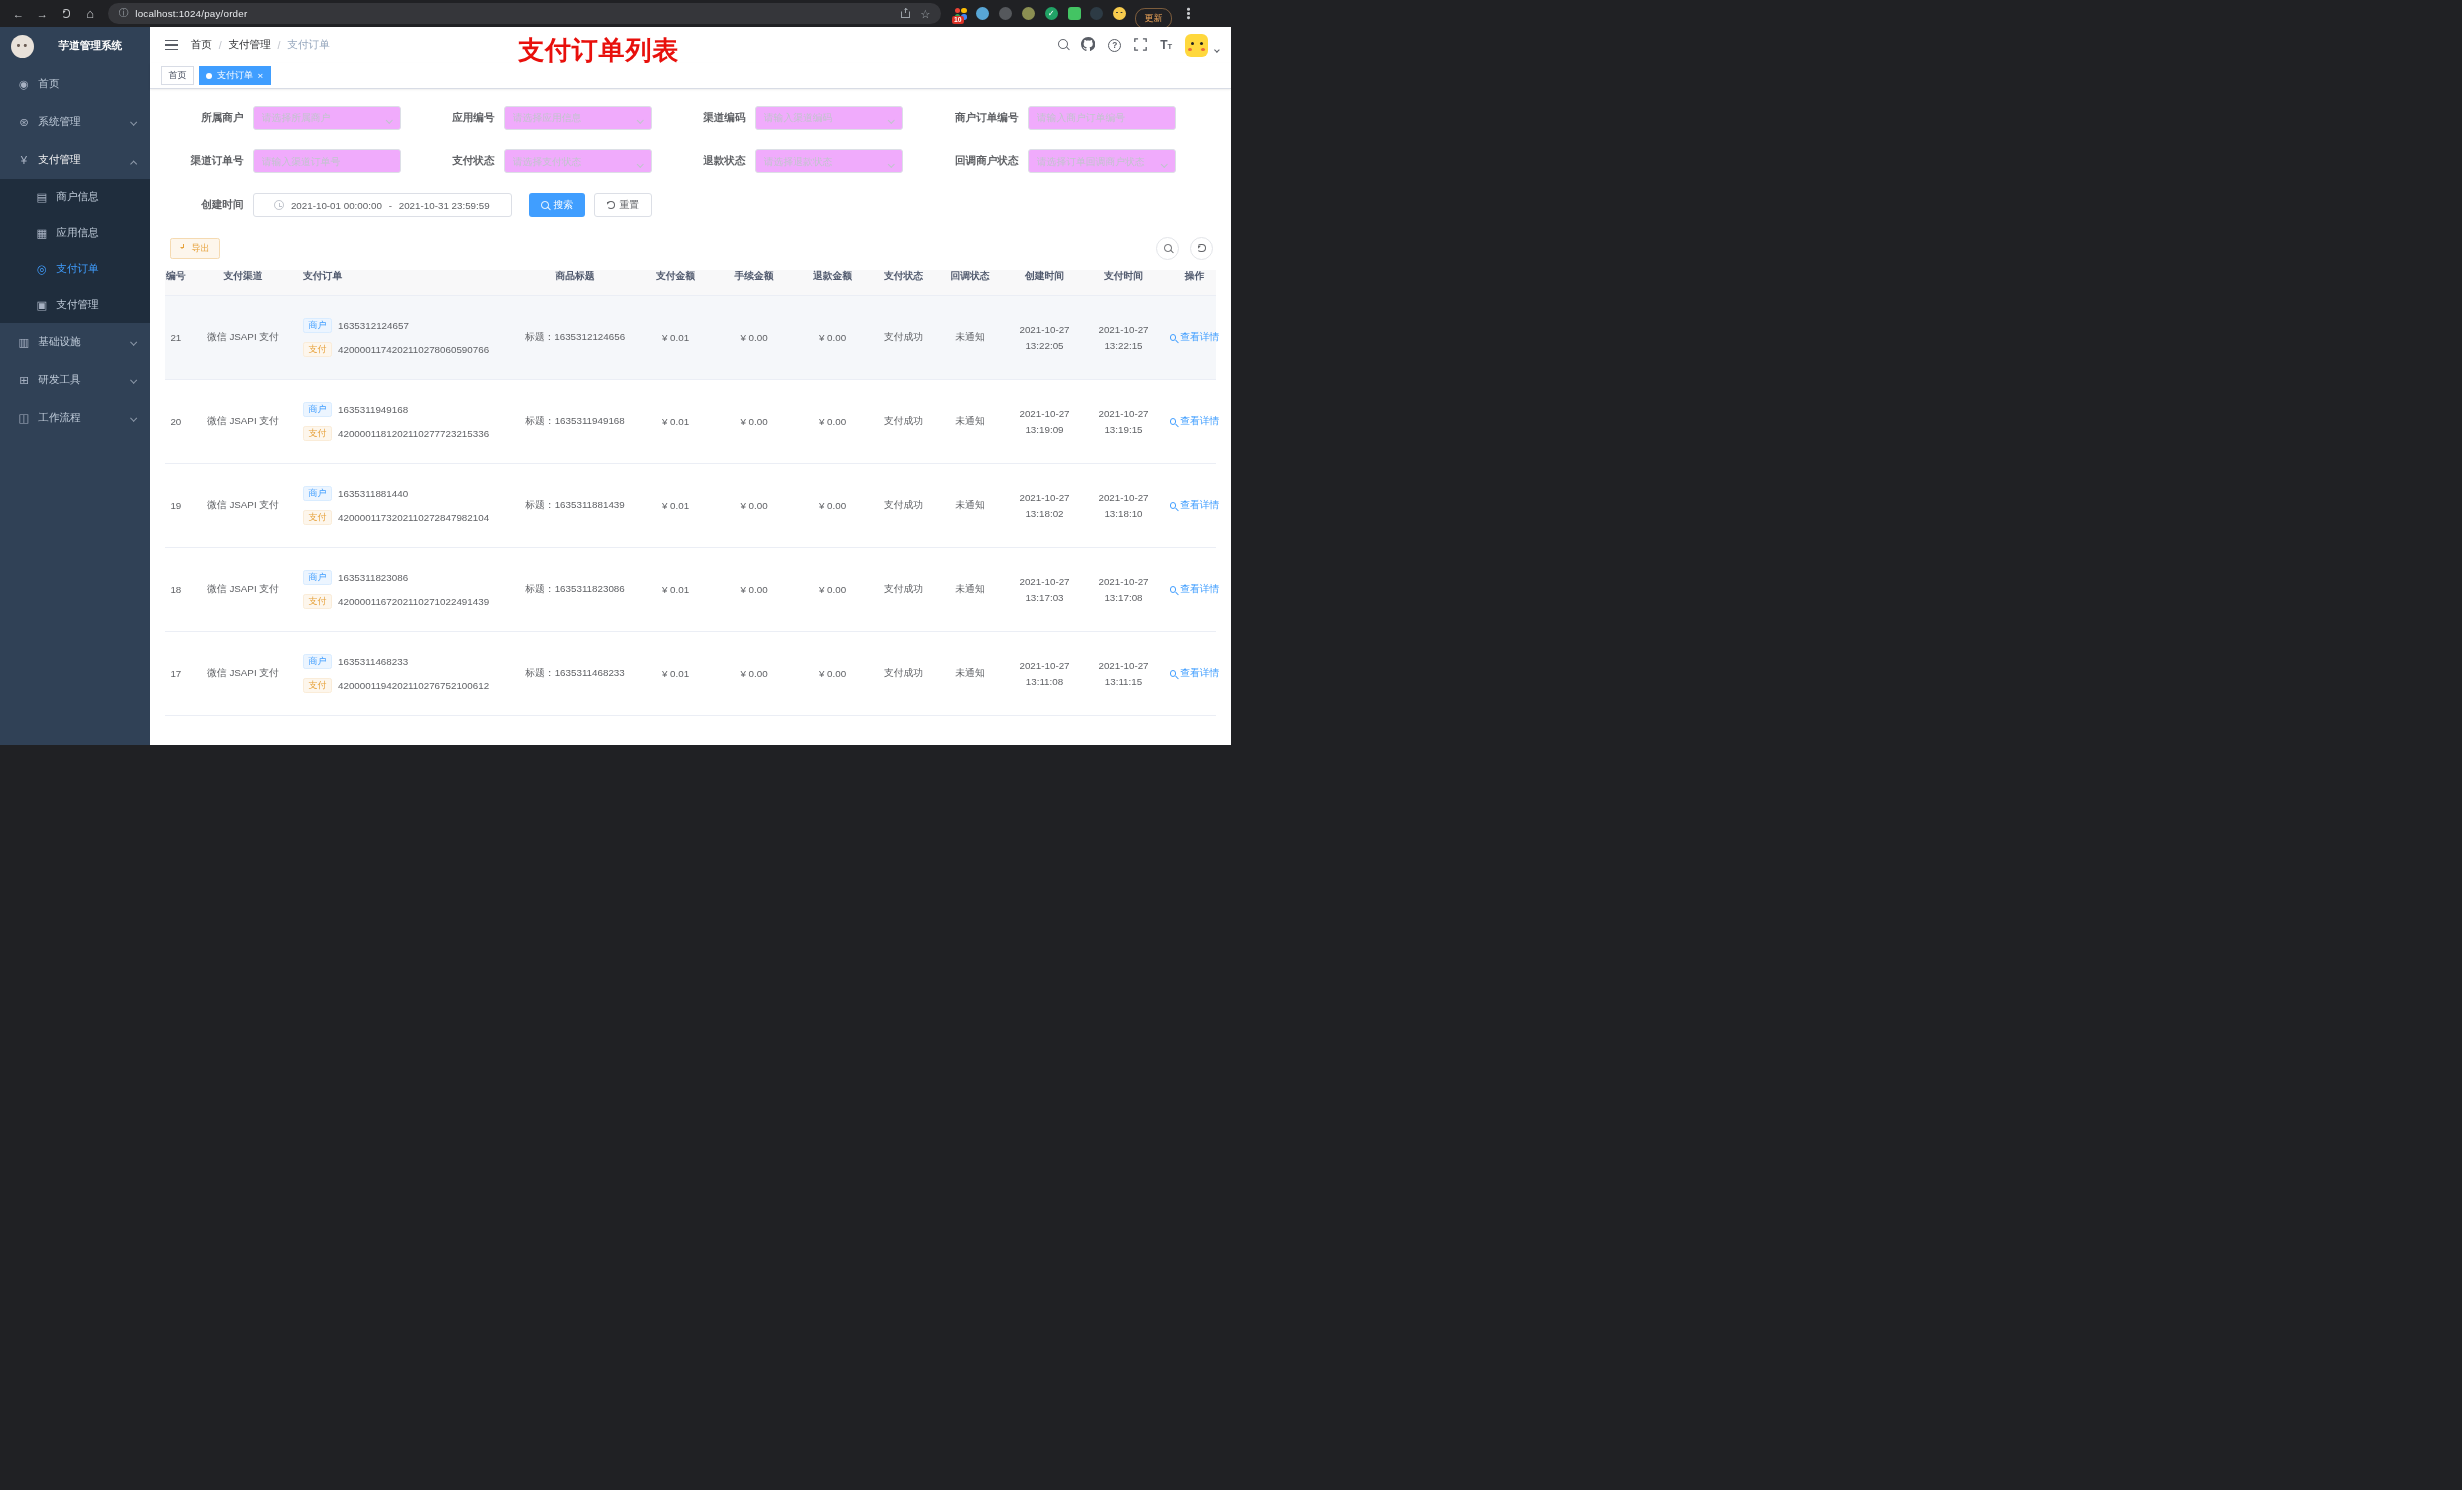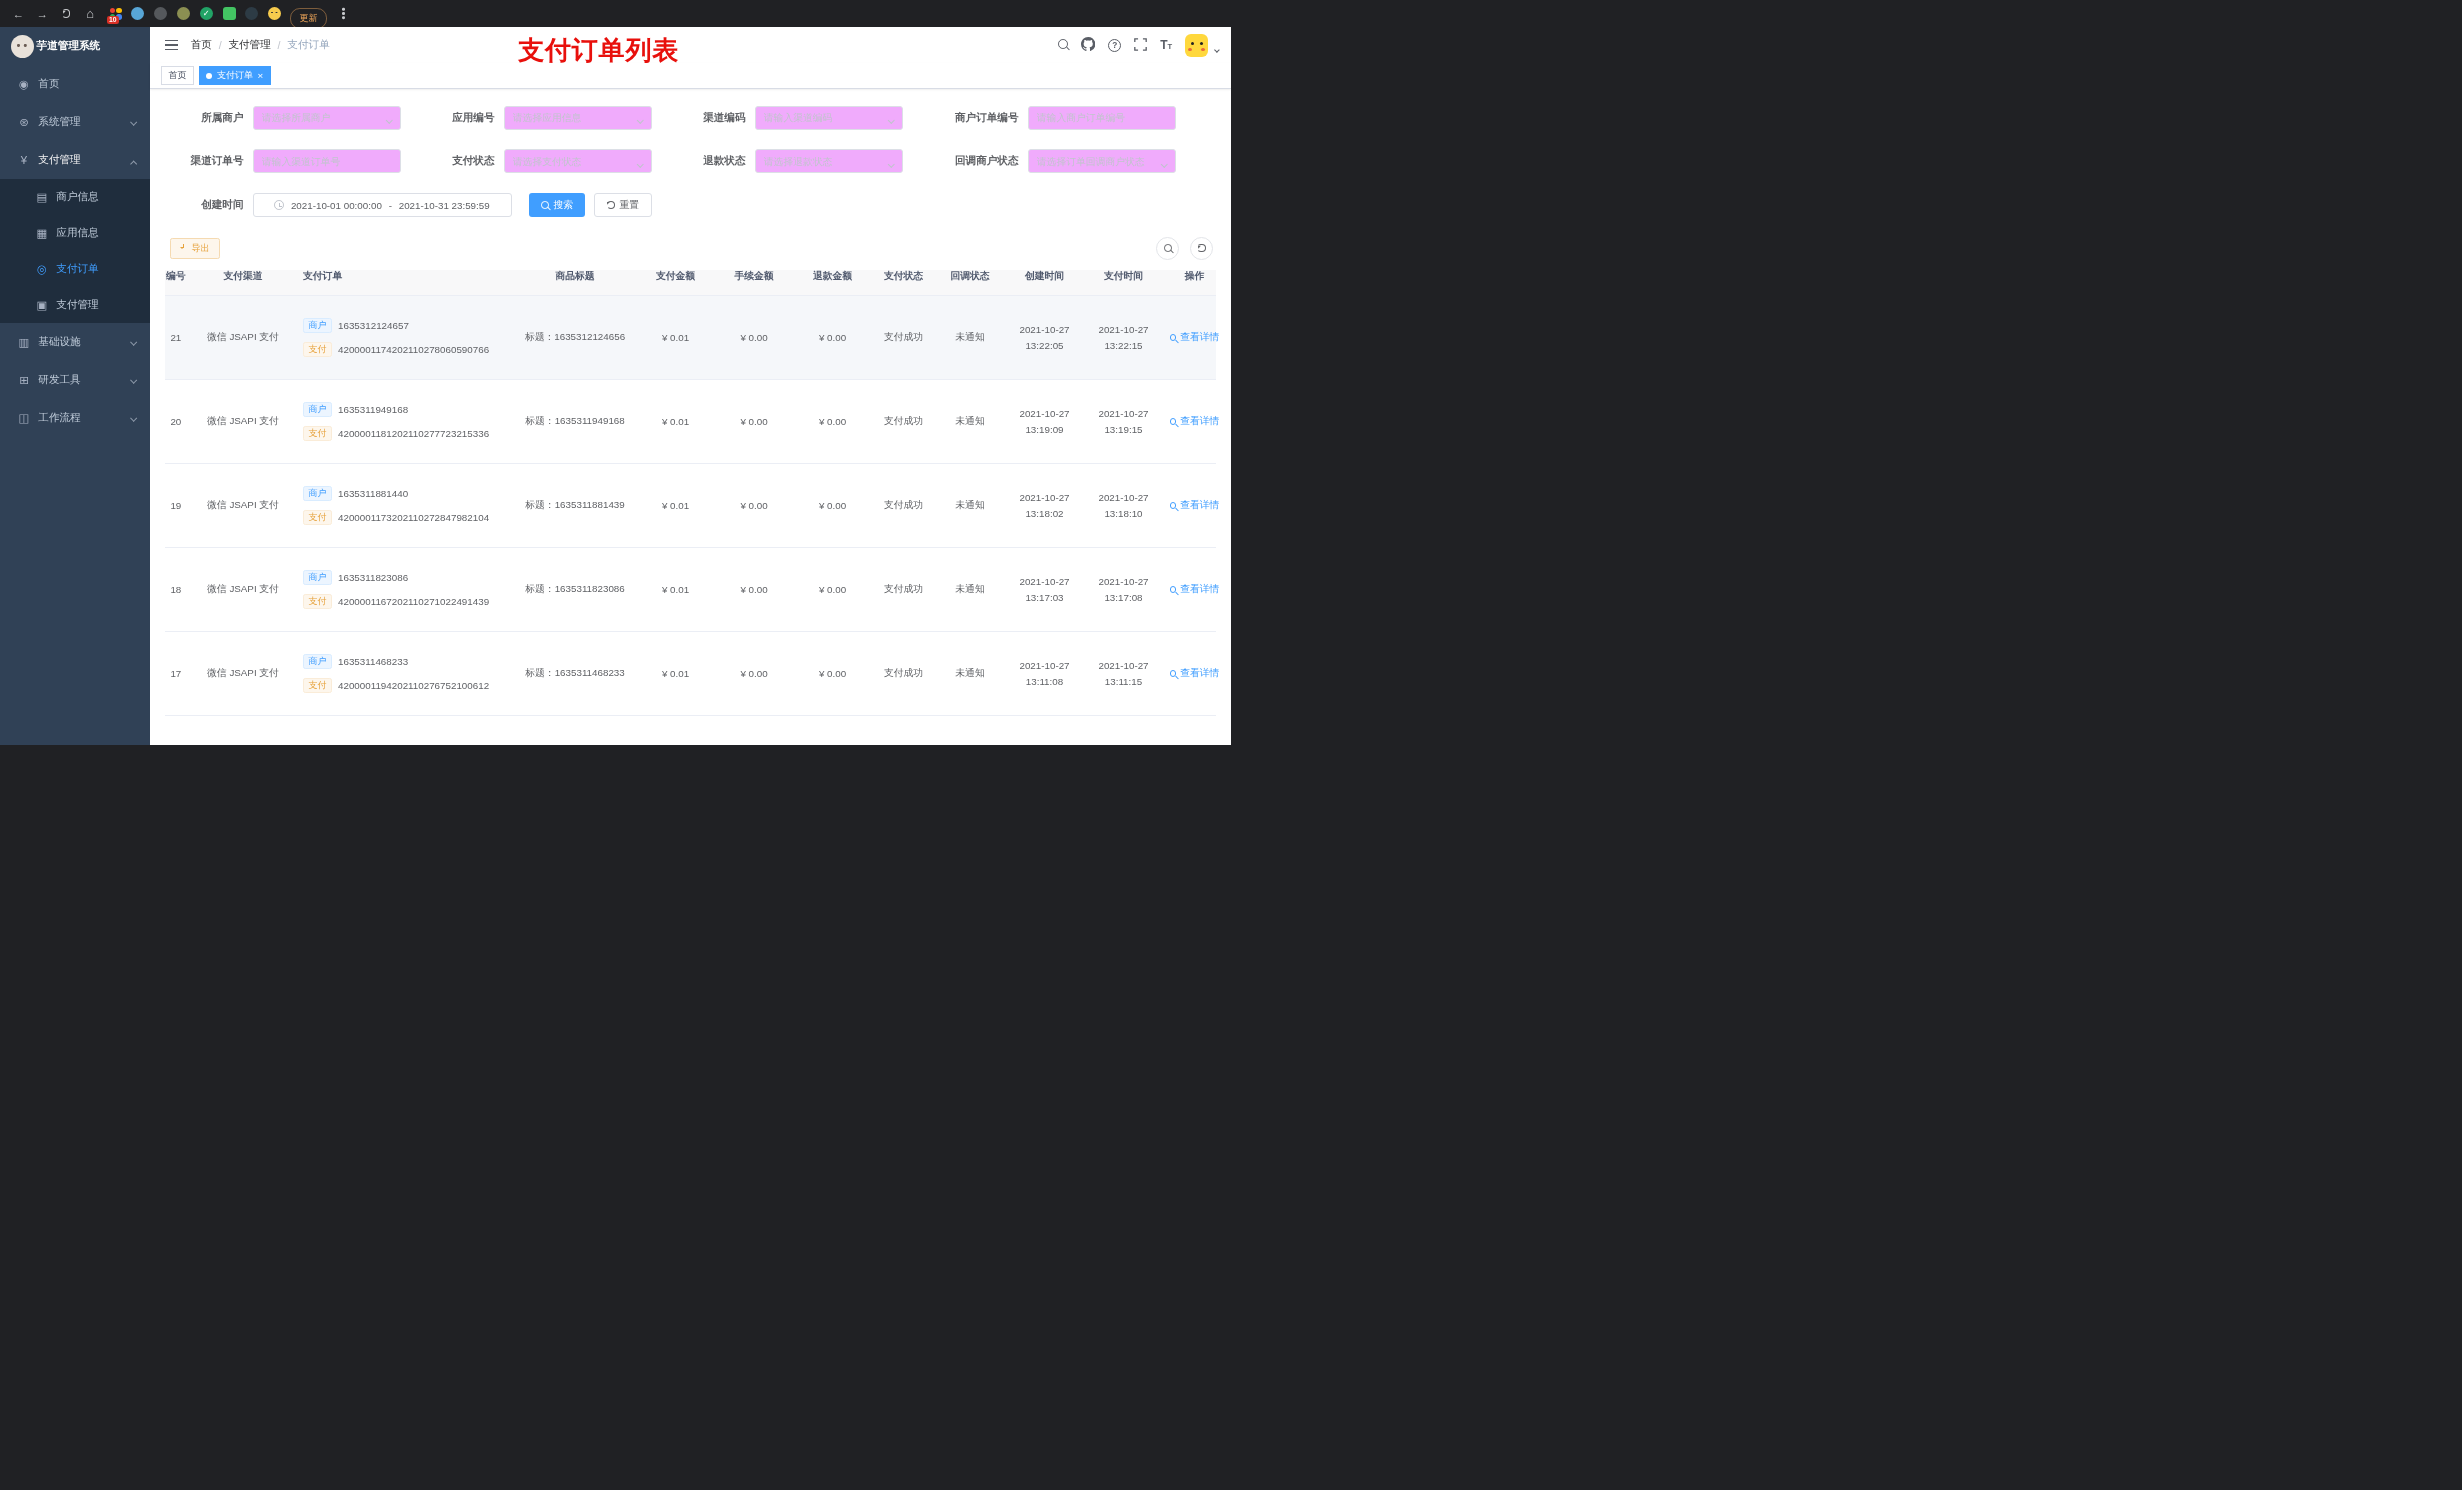--- a/index.html
+++ b/index.html
@@ -32,21 +32,21 @@
   .ext-square{ border-radius:3px; }
   .ext-smile{ background:#f7cb4d; }
   .ext-smile::before{content:"";position:absolute;left:3px;top:4.5px;width:1.9px;height:1.9px;border-radius:50%;background:#333;box-shadow:4.5px 0 0 #333;}
   .update-chip{ color:#f0a75a; font-size:9px; border:0.8px solid rgba(240,167,90,.45); border-radius:9.8px; padding:3px 8.3px; white-space:nowrap; cursor:pointer;margin-top:9px;}
   .i-kebab{width:2.7px;height:2.7px;border-radius:50%;background:#c8cacd;box-shadow:0 -4.2px 0 #c8cacd,0 4.2px 0 #c8cacd;display:inline-block}
   .kebab-wrap{width:18px;height:21px;display:flex;align-items:center;justify-content:center;margin-left:4.5px;cursor:pointer}
 
   
   .app { display:flex; height:718px; background:#fff; }
   .sidebar { width:150px; background:#304156; flex:0 0 auto; overflow:hidden; }
-  .logo { height:38px; display:flex; align-items:center; gap:3px; padding:0 10.6px; cursor:pointer;}
+  .logo { height:38px; display:flex; align-items:center; gap:25px; padding:0 10.6px; cursor:pointer;}
   .logo-avatar{ width:23px;height:23px;border-radius:50%;background:#e9e2da;position:relative;flex:0 0 auto;}
   .logo-avatar::after{content:"";position:absolute;left:6.8px;top:9.8px;width:2.3px;height:2.3px;border-radius:50%;background:#6b5d55;box-shadow:6.8px 0 0 #6b5d55;}
   .logo-title{ color:#fff; font-size:10.6px; font-weight:700; white-space:nowrap;}
   .menu-item{ height:38px; display:flex; align-items:center; padding:0 13.6px 0 15px; color:#bfcbd9; font-size:10.6px; cursor:pointer; white-space:nowrap;}
   .mi-icon{ width:18px; margin-right:5.3px; font-size:11.4px; color:#a7b1c2; text-align:center; flex:0 0 auto;}
   .mi-label{ flex:1; }
   .menu-chev{ color:#8f9bab; }
   .chev{display:inline-block;width:5.3px;height:5.3px;border-right:1.1px solid currentColor;border-bottom:1.1px solid currentColor;transform:rotate(45deg) translate(-0.8px,-0.8px);}
   .chev.up{transform:rotate(225deg) translate(-1.5px,-1.5px);}
   .menu-item.open{ color:#f4f4f5; }
@@ -143,20 +143,28 @@
 <body>
 
 <div class="chrome">
   <div class="nav-ic g-back"></div>
   <div class="nav-ic g-fwd"></div>
   <div class="nav-ic">
       <span class="i-refresh" style="color:#c8cacd"></span>
     </div>
   <div class="nav-ic g-home"></div>
 
+  <div class="url-pill">
+    <span class="g-info"></span>
+    <span class="url-text">localhost:1024/pay/order</span>
+    <span class="pill-right">
+      <span class="i-share"></span>
+      <span class="g-star"></span>
+    </span>
+  </div>
 
   <div class="exts">
     <span class="ext ext-grid">
       <i style="background:#ea4335"></i>
         <i style="background:#fbbc04"></i>
         <i style="background:#34a853"></i>
         <i style="background:#4285f4"></i>
       <span class="ext-badge">10</span>
     </span>
     <span class="ext" style="background:#58a6d6"></span>

